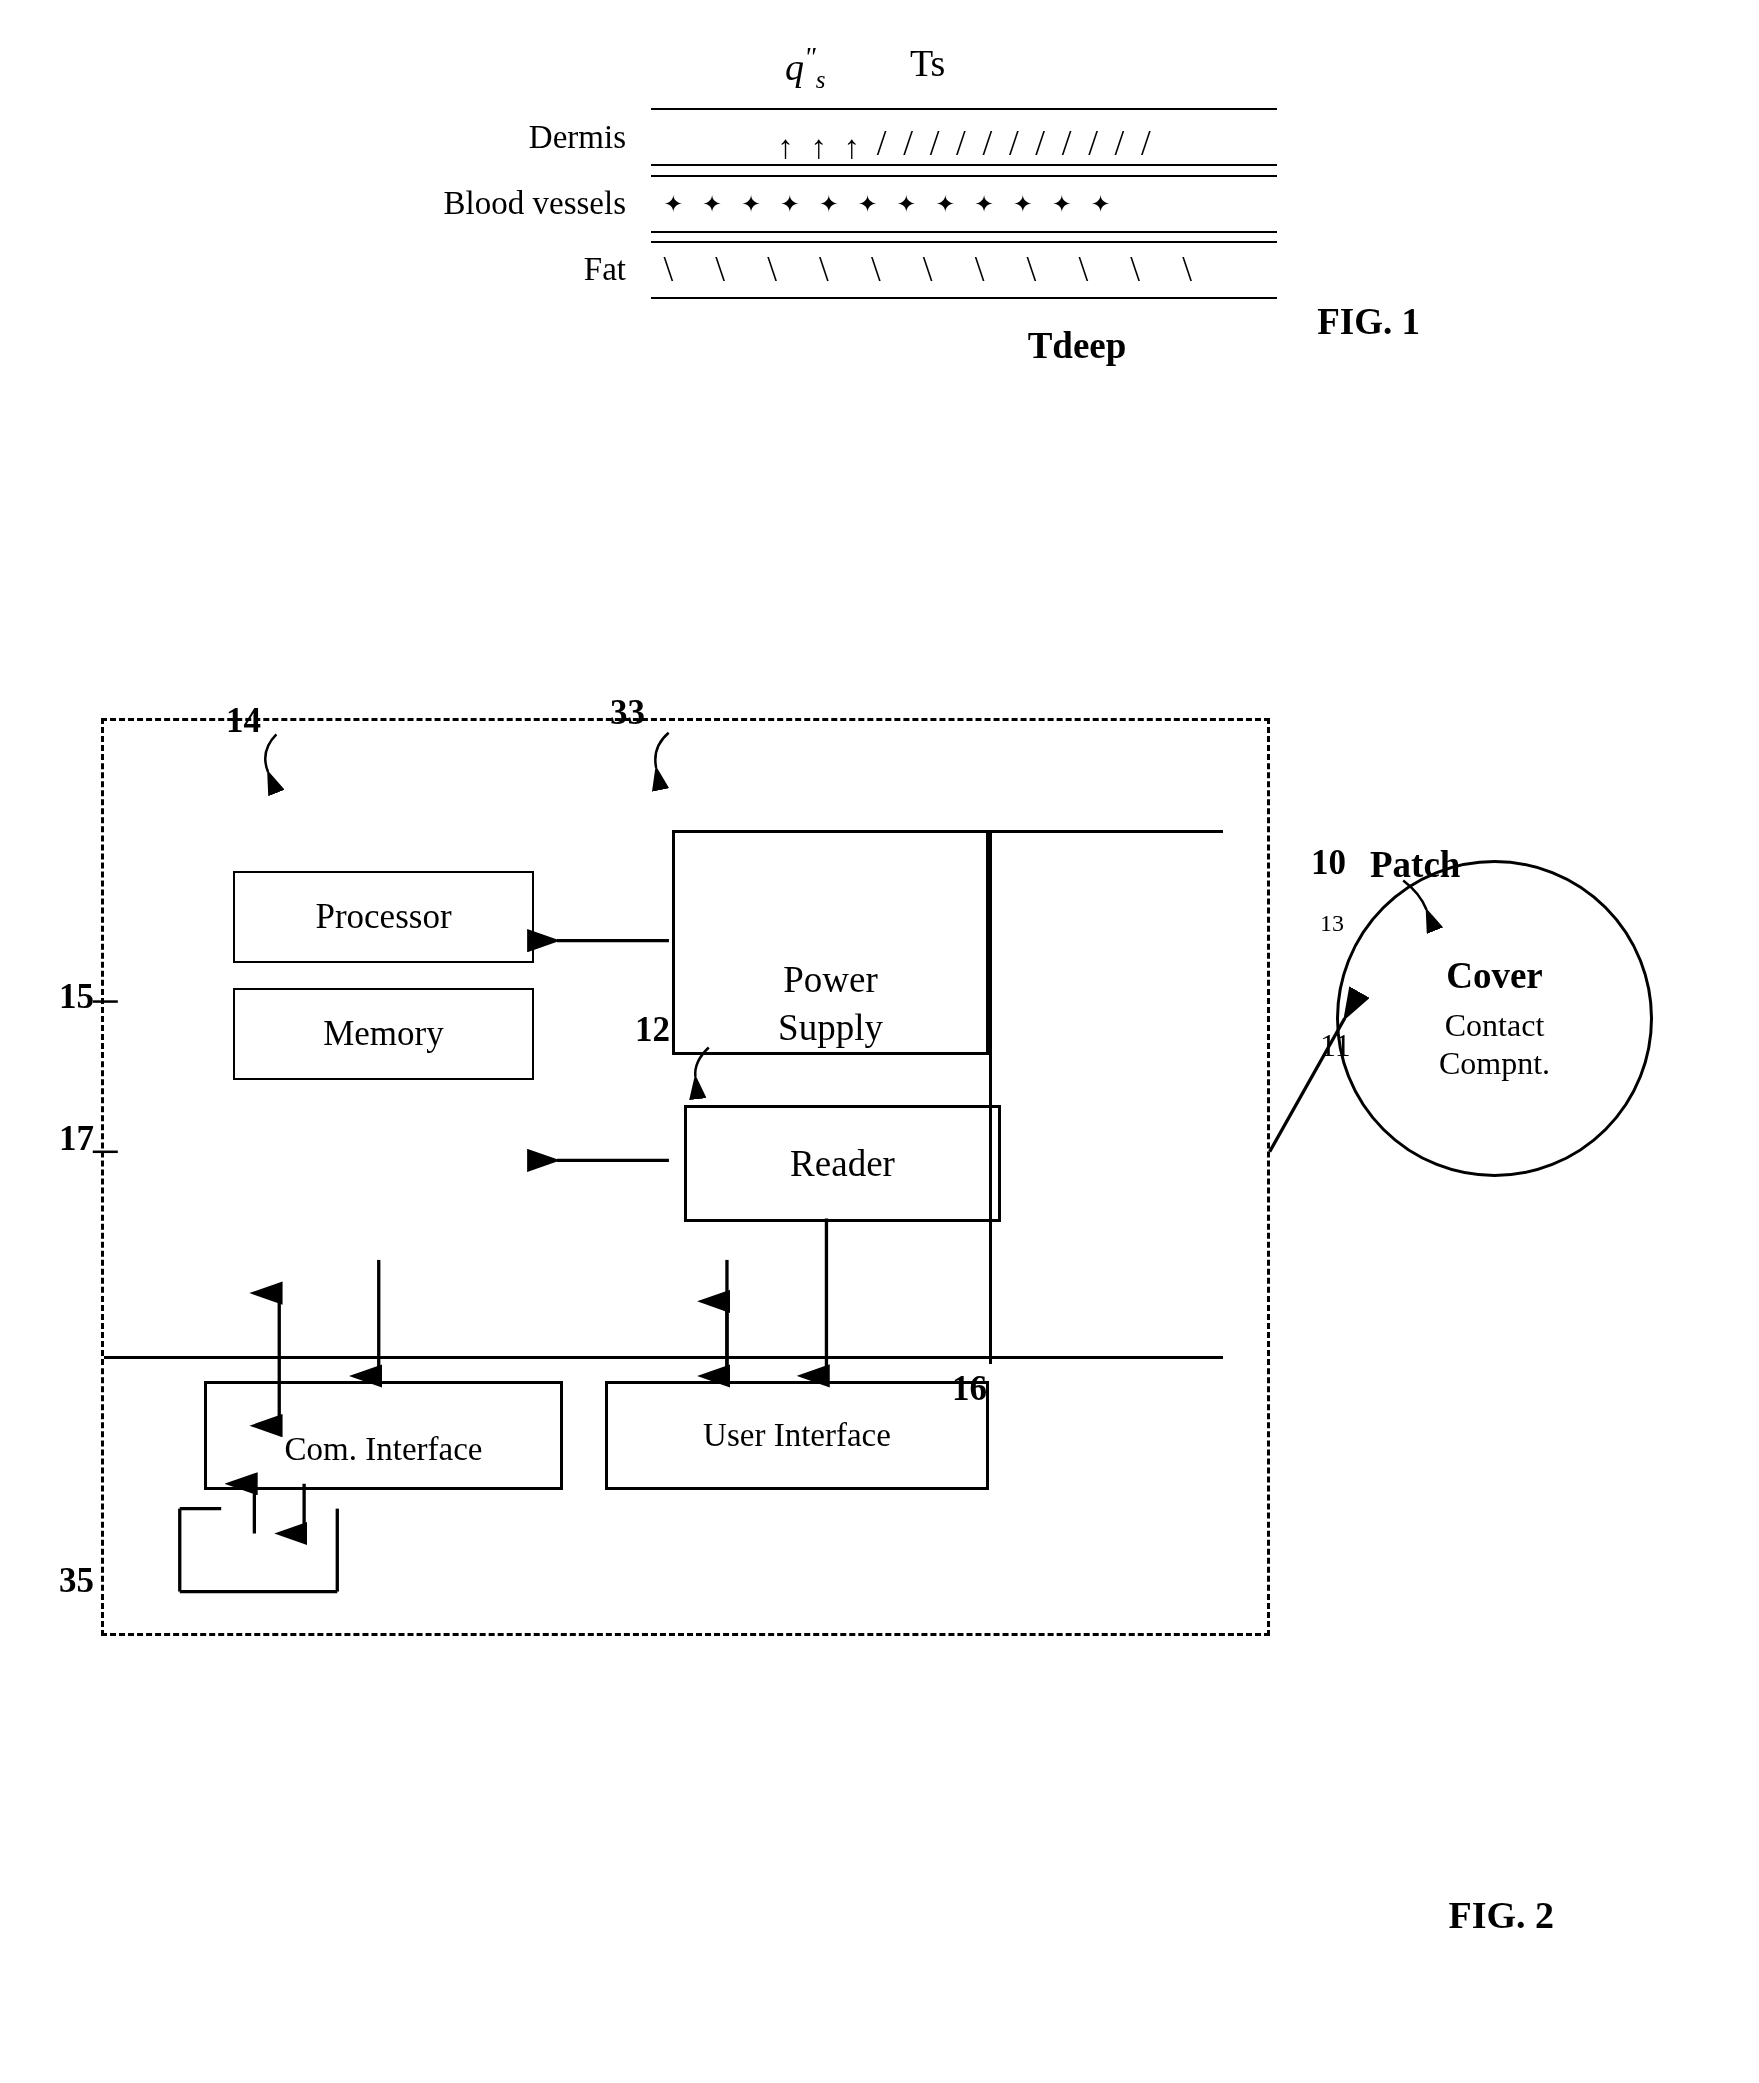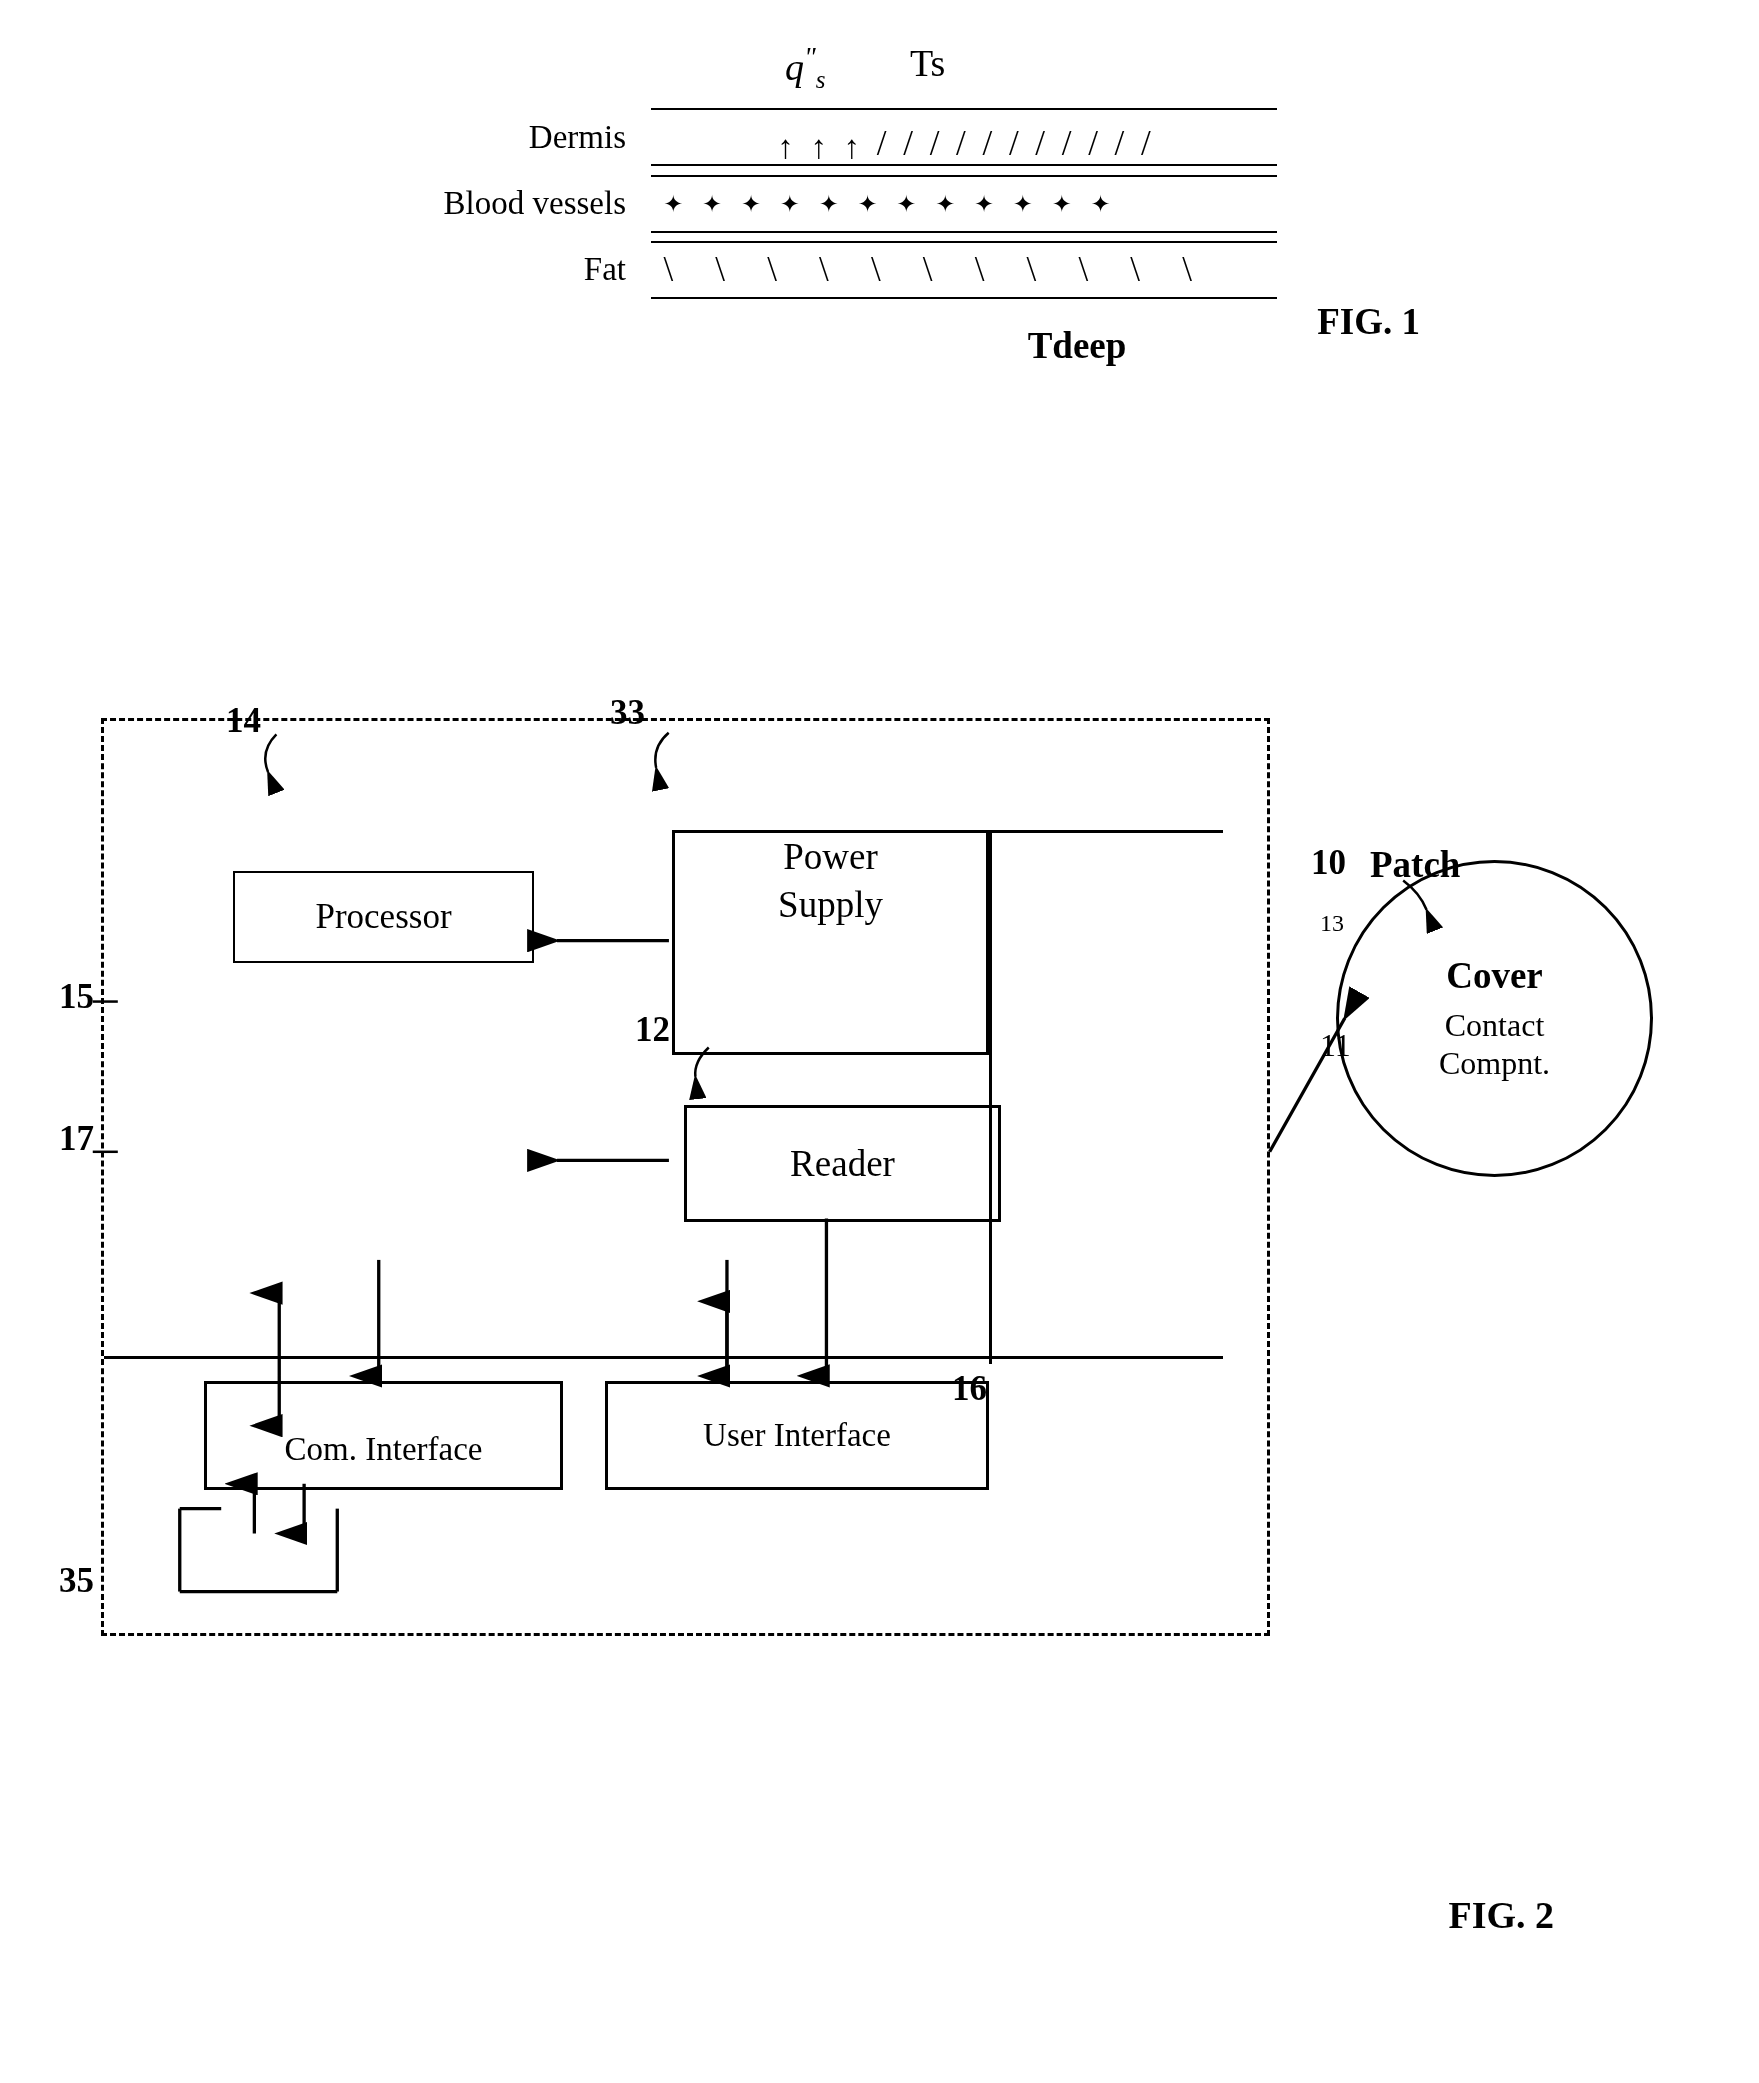--- a/index.html
+++ b/index.html
@@ -167,21 +167,21 @@
 
     
     .power-supply-box {
       position: absolute;
       top: 109px;
       left: 568px;
       width: 317px;
       height: 225px;
       border: 3.3px solid #000;
       display: flex;
-      align-items: flex-start;
+      align-items: flex-end;
       justify-content: center;
     }
 
     .power-supply-title {
       text-align: center;
       font-size: 37px;
       line-height: 1.3;
     }
 
     
@@ -405,20 +405,23 @@
       <line x1="90" y1="950" x2="90" y2="1050" stroke="#000" stroke-width="4"></line>
       <line x1="90" y1="1050" x2="280" y2="1050" stroke="#000" stroke-width="4"></line>
       <line x1="280" y1="950" x2="280" y2="1050" stroke="#000" stroke-width="4"></line>
     </svg>
 
 
     <div class="processor-box">
       <span class="processor-label">Processor</span>
     </div>
 
+    <div class="memory-box">
+      <span class="memory-label">Memory</span>
+    </div>
 
     <div class="power-supply-box">
       <div class="power-supply-title">Power<br>Supply</div>
     </div>
 
     <div class="reader-box">
       <span class="reader-label">Reader</span>
     </div>
 
     <div style="position:absolute; top:635px; left:0; width:885px; border-top:3.3px solid #000;"></div>

